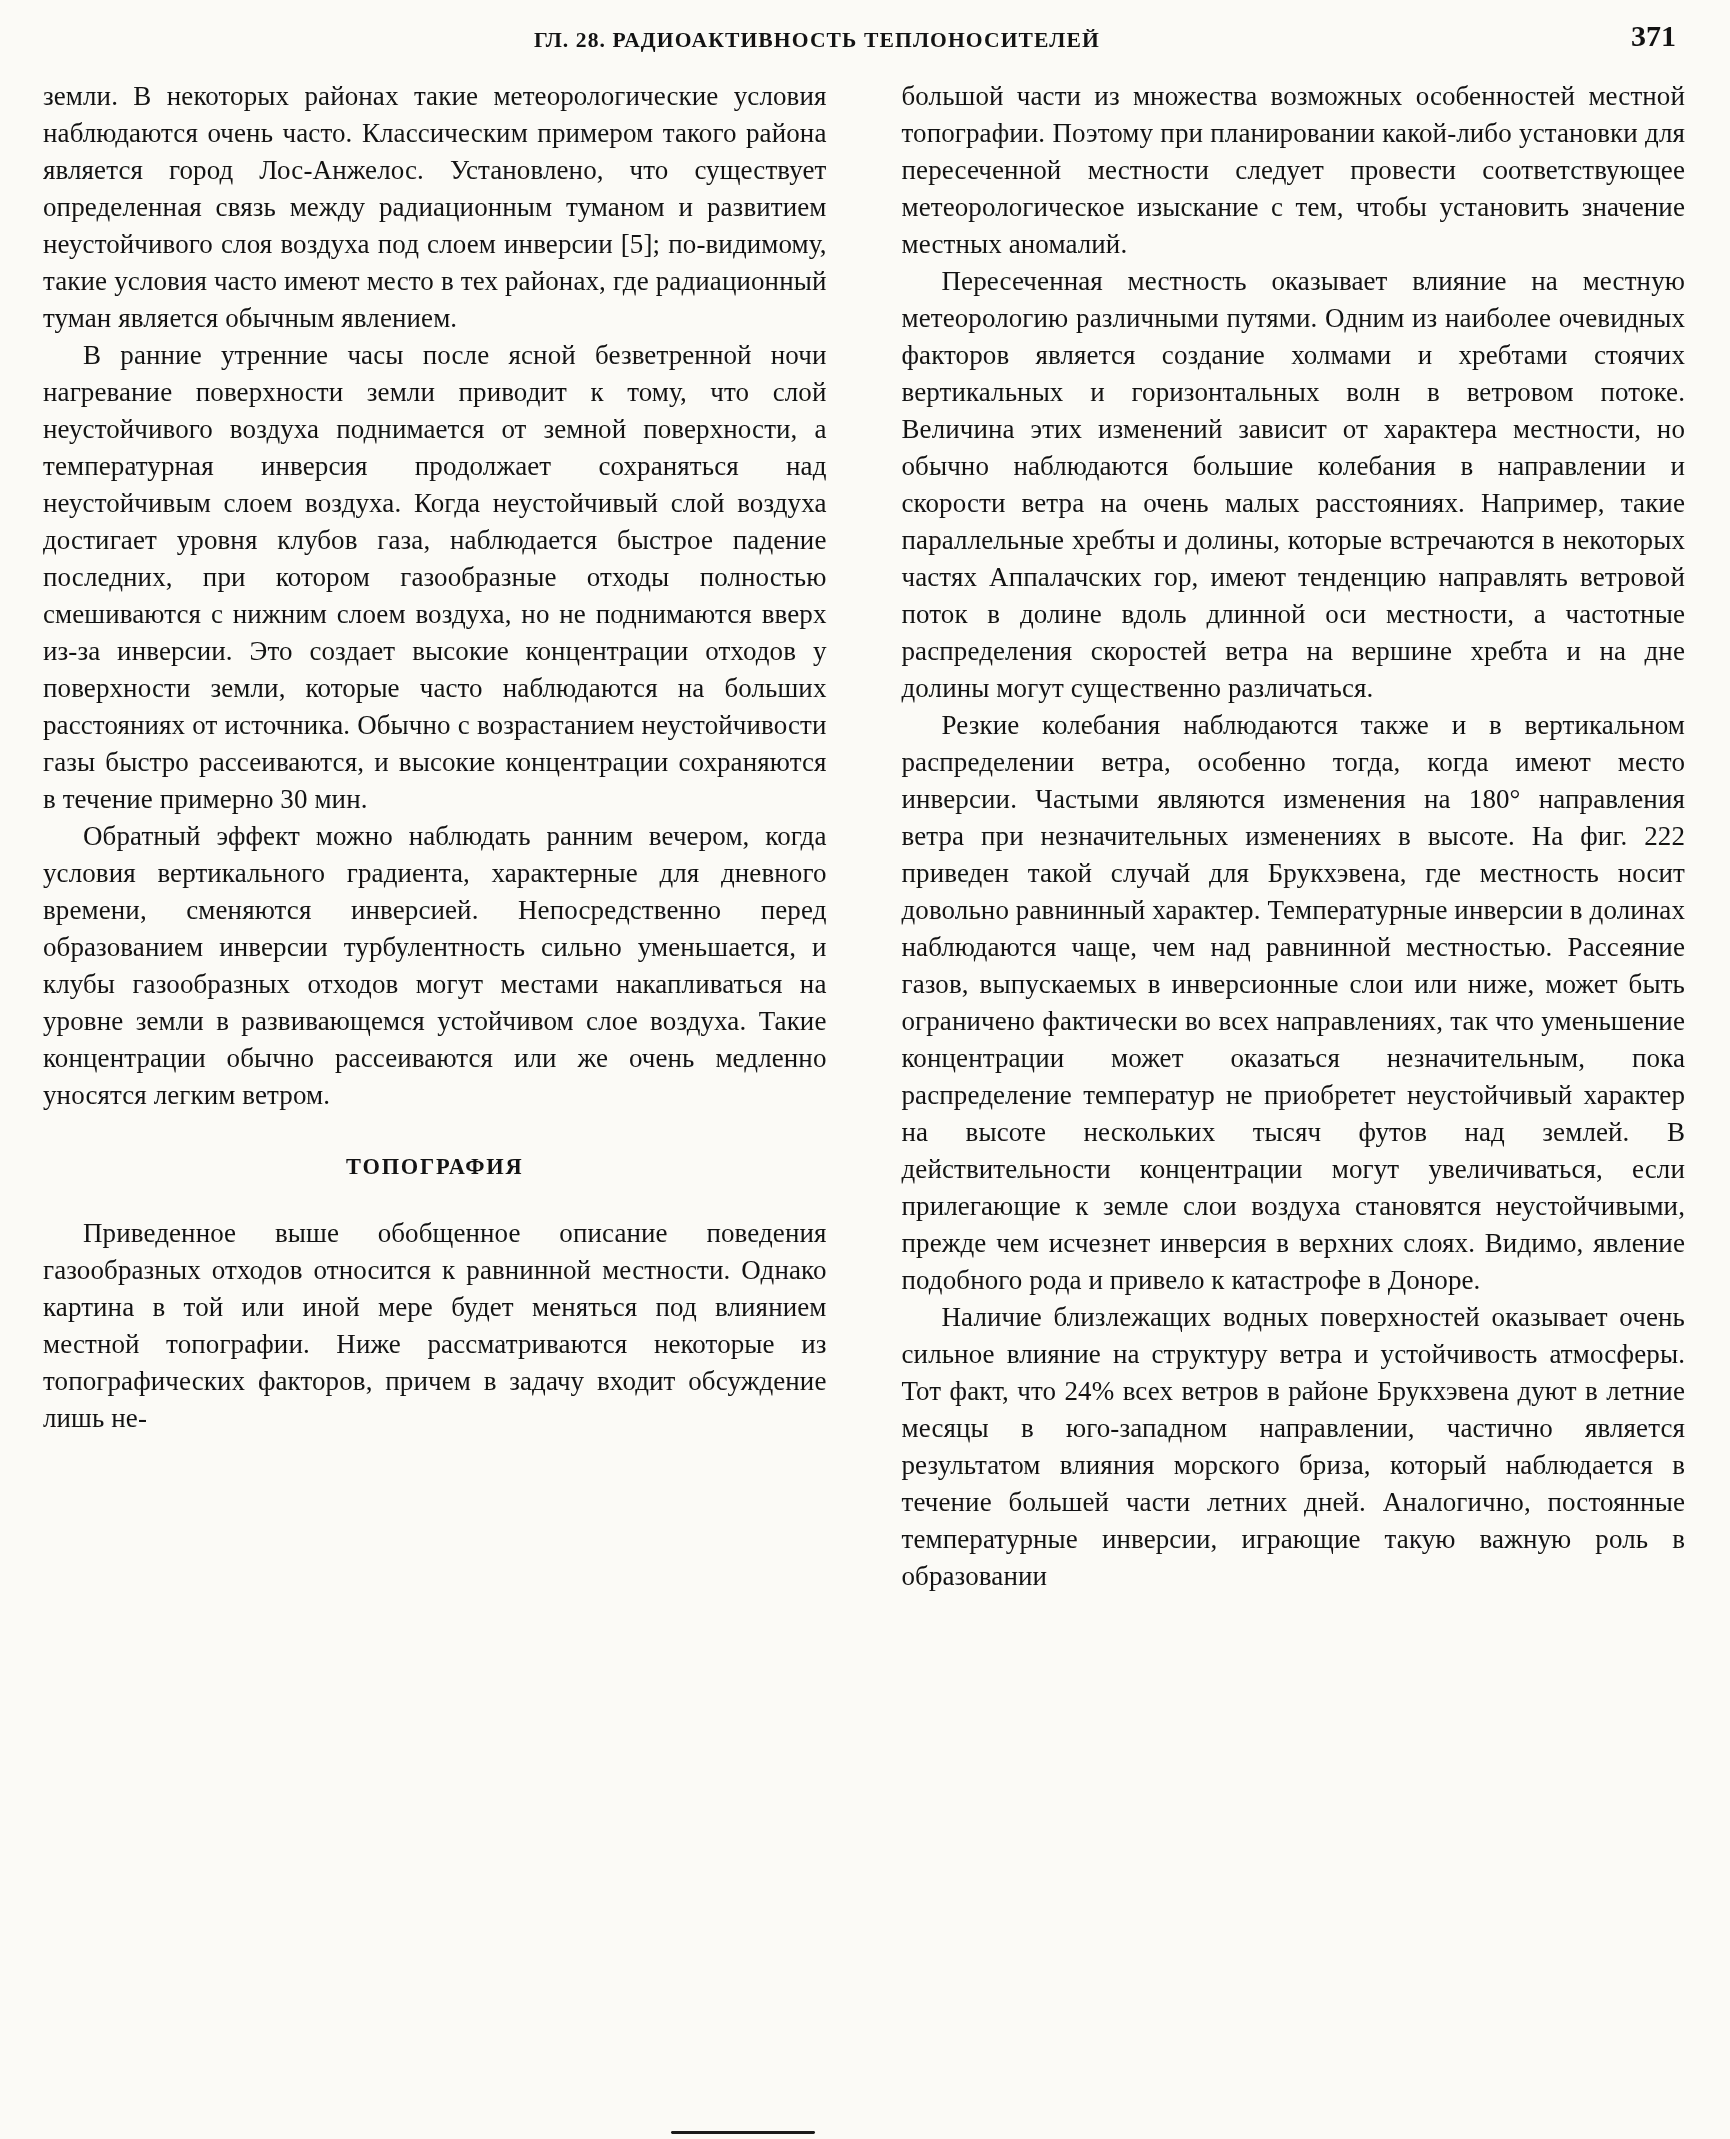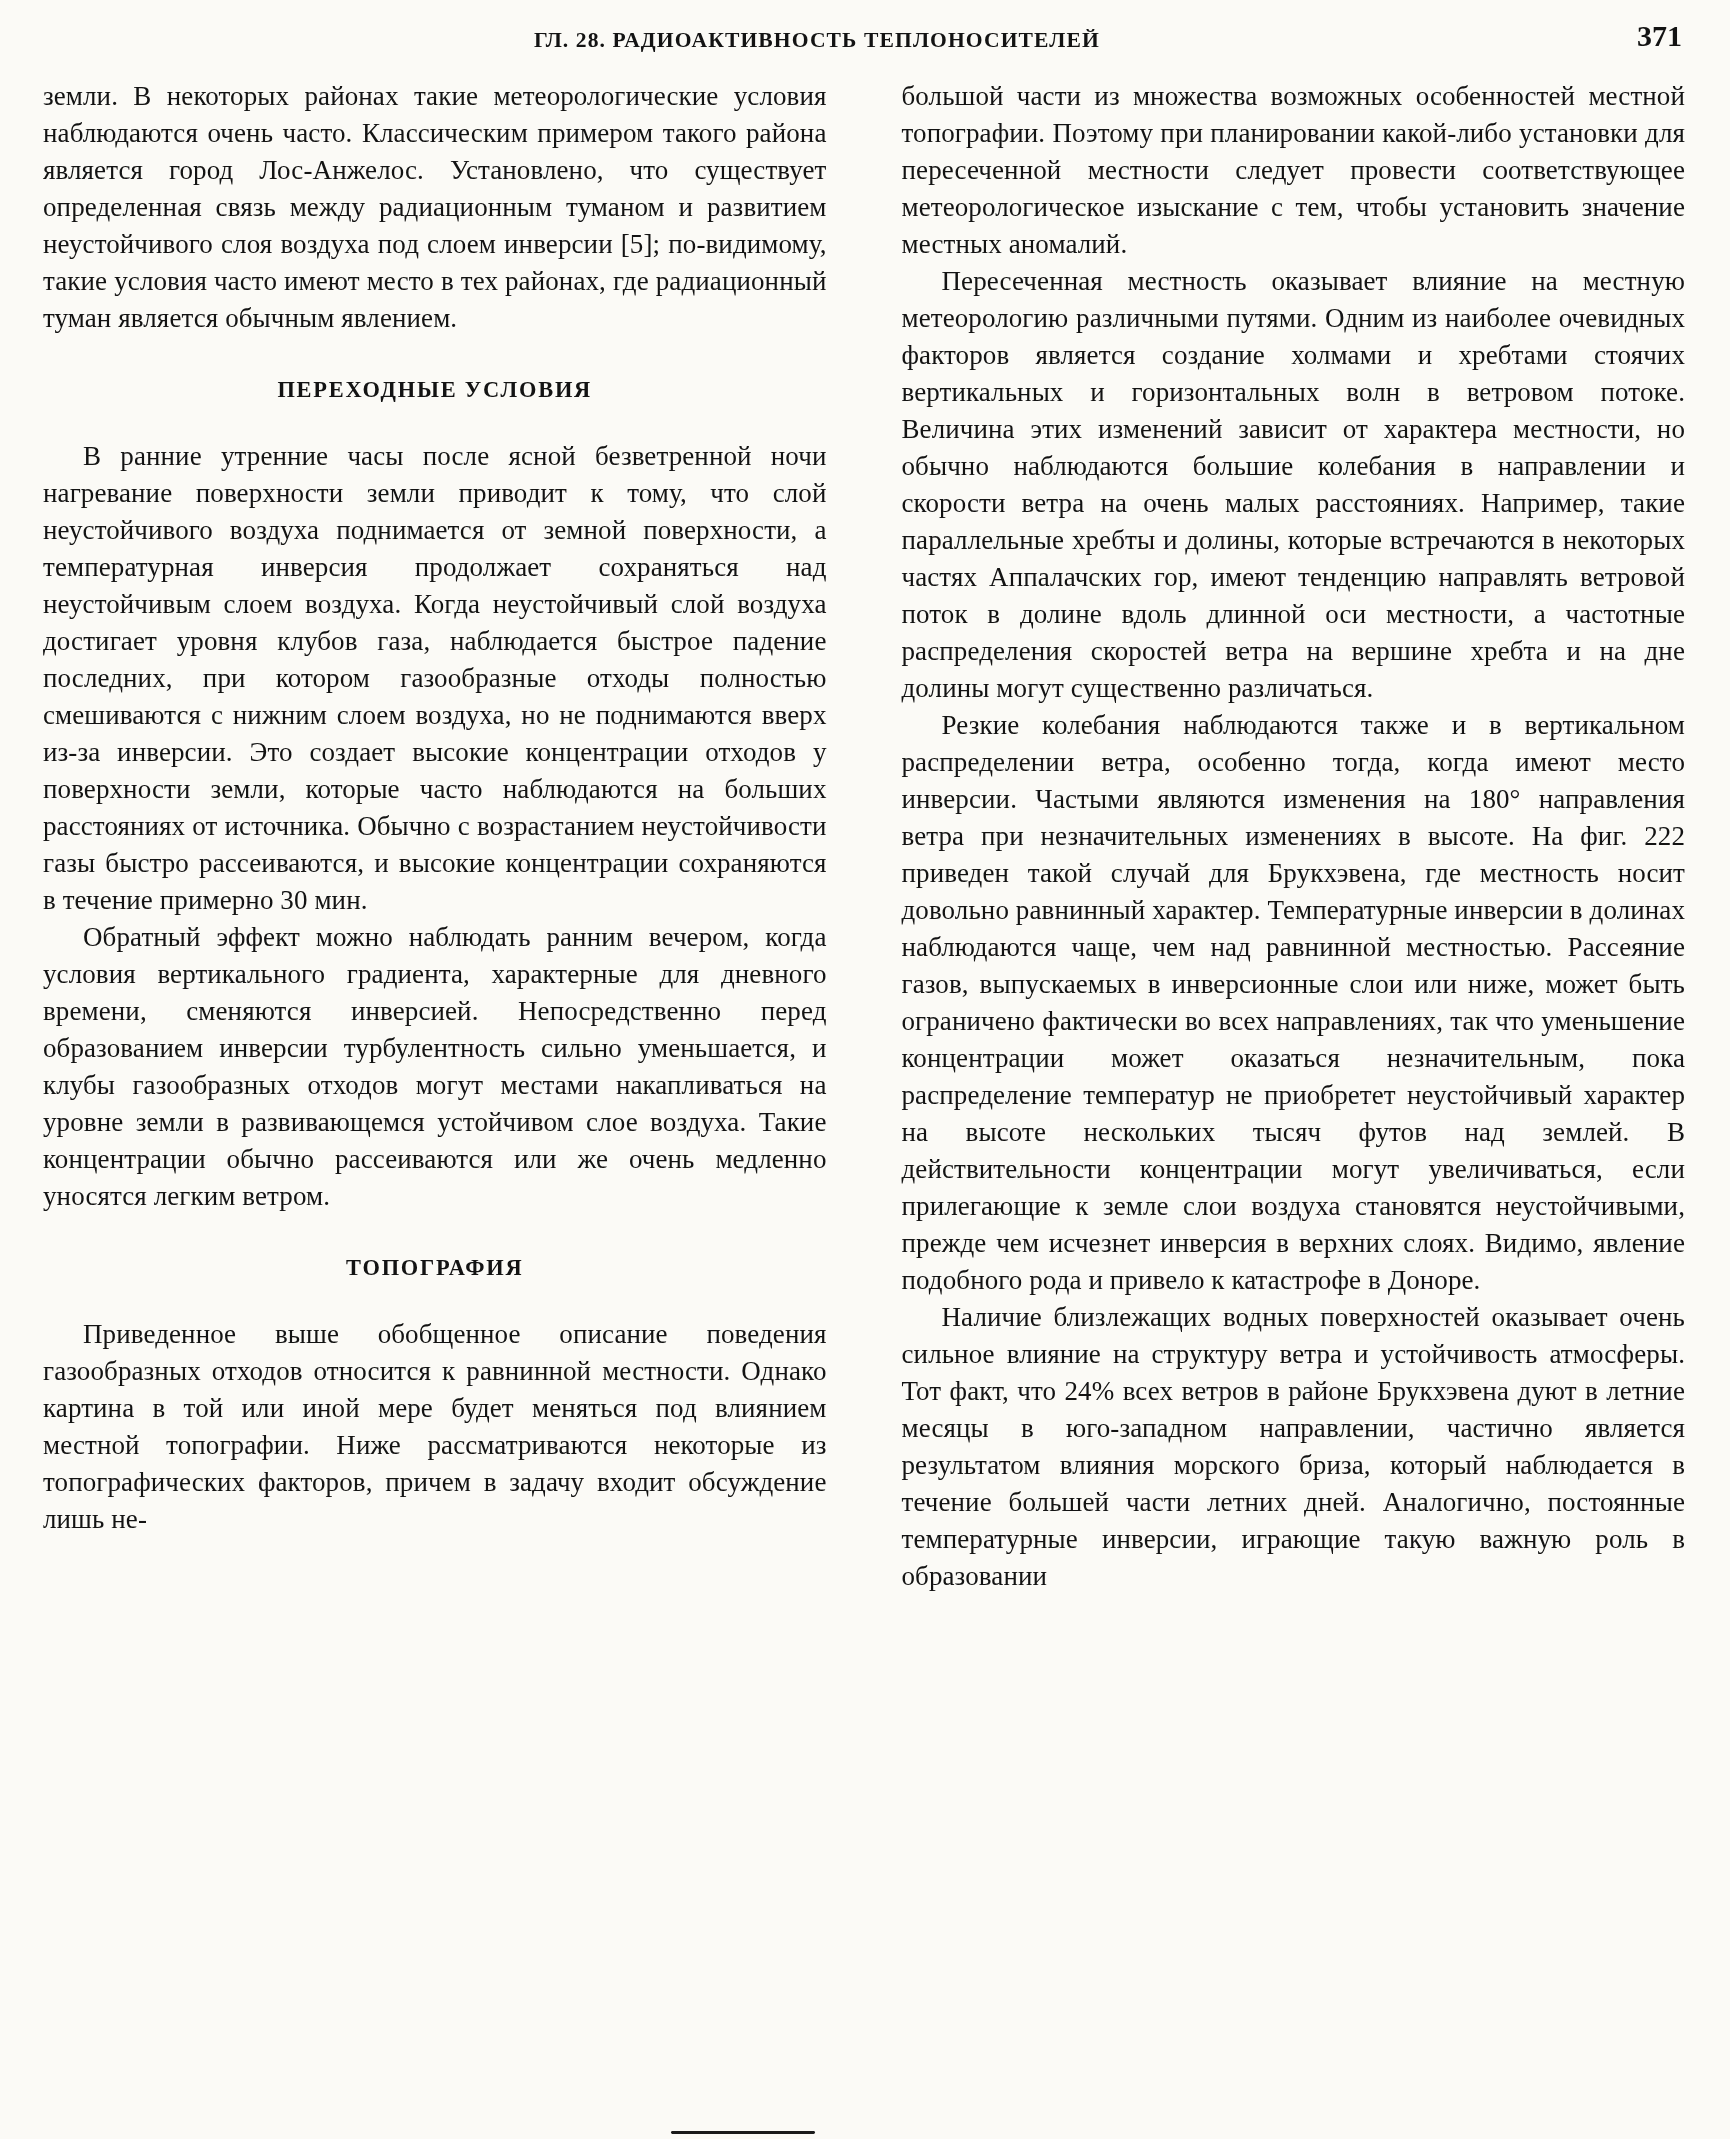--- a/index.html
+++ b/index.html
@@ -33,21 +33,21 @@
     right: 94px;
     text-align: center;
     font-weight: bold;
     font-size: 21.6px;
     letter-spacing: 1.1px;
     top: 8.7px;
     white-space: nowrap;
   }
   .page-number {
     position: absolute;
-    right: 3px;
+    right: 9px;
     top: 0;
     font-weight: bold;
     font-size: 30px;
   }
   .columns {
     display: flex;
     gap: 75px;
   }
   .col {
     flex: 1 1 0;
@@ -85,21 +85,20 @@
 
 <div class="page">
   <div class="running-head">
     <div class="chapter-title">ГЛ. 28. РАДИОАКТИВНОСТЬ ТЕПЛОНОСИТЕЛЕЙ</div>
     <div class="page-number">371</div>
   </div>
 
   <div class="columns">
     <div class="col">
         <p class="para">земли. В некоторых районах такие метеорологические условия наблюдаются очень часто. Классическим примером такого района является город Лос-Анжелос. Установлено, что существует определенная связь между радиационным туманом и развитием неустойчивого слоя воздуха под слоем инверсии [5]; по-видимому, такие условия часто имеют место в тех районах, где радиационный туман является обычным явлением.</p>
-        <h2 class="subheading">ПЕРЕХОДНЫЕ УСЛОВИЯ</h2>
         <p class="para indent">В ранние утренние часы после ясной безветренной ночи нагревание поверхности земли приводит к тому, что слой неустойчивого воздуха поднимается от земной поверхности, а температурная инверсия продолжает сохраняться над неустойчивым слоем воздуха. Когда неустойчивый слой воздуха достигает уровня клубов газа, наблюдается быстрое падение последних, при котором газообразные отходы полностью смешиваются с нижним слоем воздуха, но не поднимаются вверх из-за инверсии. Это создает высокие концентрации отходов у поверхности земли, которые часто наблюдаются на больших расстояниях от источника. Обычно с возрастанием неустойчивости газы быстро рассеиваются, и высокие концентрации сохраняются в течение примерно 30 мин.</p>
         <p class="para indent">Обратный эффект можно наблюдать ранним вечером, когда условия вертикального градиента, характерные для дневного времени, сменяются инверсией. Непосредственно перед образованием инверсии турбулентность сильно уменьшается, и клубы газообразных отходов могут местами накапливаться на уровне земли в развивающемся устойчивом слое воздуха. Такие концентрации обычно рассеиваются или же очень медленно уносятся легким ветром.</p>
         <h2 class="subheading">ТОПОГРАФИЯ</h2>
         <p class="para indent">Приведенное выше обобщенное описание поведения газообразных отходов относится к равнинной местности. Однако картина в той или иной мере будет меняться под влиянием местной топографии. Ниже рассматриваются некоторые из топографических факторов, причем в задачу входит обсуждение лишь не-</p>
       </div>
     <div class="col">
         <p class="para">большой части из множества возможных особенностей местной топографии. Поэтому при планировании какой-либо установки для пересеченной местности следует провести соответствующее метеорологическое изыскание с тем, чтобы установить значение местных аномалий.</p>
         <p class="para indent">Пересеченная местность оказывает влияние на местную метеорологию различными путями. Одним из наиболее очевидных факторов является создание холмами и хребтами стоячих вертикальных и горизонтальных волн в ветровом потоке. Величина этих изменений зависит от характера местности, но обычно наблюдаются большие колебания в направлении и скорости ветра на очень малых расстояниях. Например, такие параллельные хребты и долины, которые встречаются в некоторых частях Аппалачских гор, имеют тенденцию направлять ветровой поток в долине вдоль длинной оси местности, а частотные распределения скоростей ветра на вершине хребта и на дне долины могут существенно различаться.</p>
         <p class="para indent">Резкие колебания наблюдаются также и в вертикальном распределении ветра, особенно тогда, когда имеют место инверсии. Частыми являются изменения на 180° направления ветра при незначительных изменениях в высоте. На фиг. 222 приведен такой случай для Брукхэвена, где местность носит довольно равнинный характер. Температурные инверсии в долинах наблюдаются чаще, чем над равнинной местностью. Рассеяние газов, выпускаемых в инверсионные слои или ниже, может быть ограничено фактически во всех направлениях, так что уменьшение концентрации может оказаться незначительным, пока распределение температур не приобретет неустойчивый характер на высоте нескольких тысяч футов над землей. В действительности концентрации могут увеличиваться, если прилегающие к земле слои воздуха становятся неустойчивыми, прежде чем исчезнет инверсия в верхних слоях. Видимо, явление подобного рода и привело к катастрофе в Доноре.</p>
         <p class="para indent">Наличие близлежащих водных поверхностей оказывает очень сильное влияние на структуру ветра и устойчивость атмосферы. Тот факт, что 24% всех ветров в районе Брукхэвена дуют в летние месяцы в юго-западном направлении, частично является результатом влияния морского бриза, который наблюдается в течение большей части летних дней. Аналогично, постоянные температурные инверсии, играющие такую важную роль в образовании</p>

